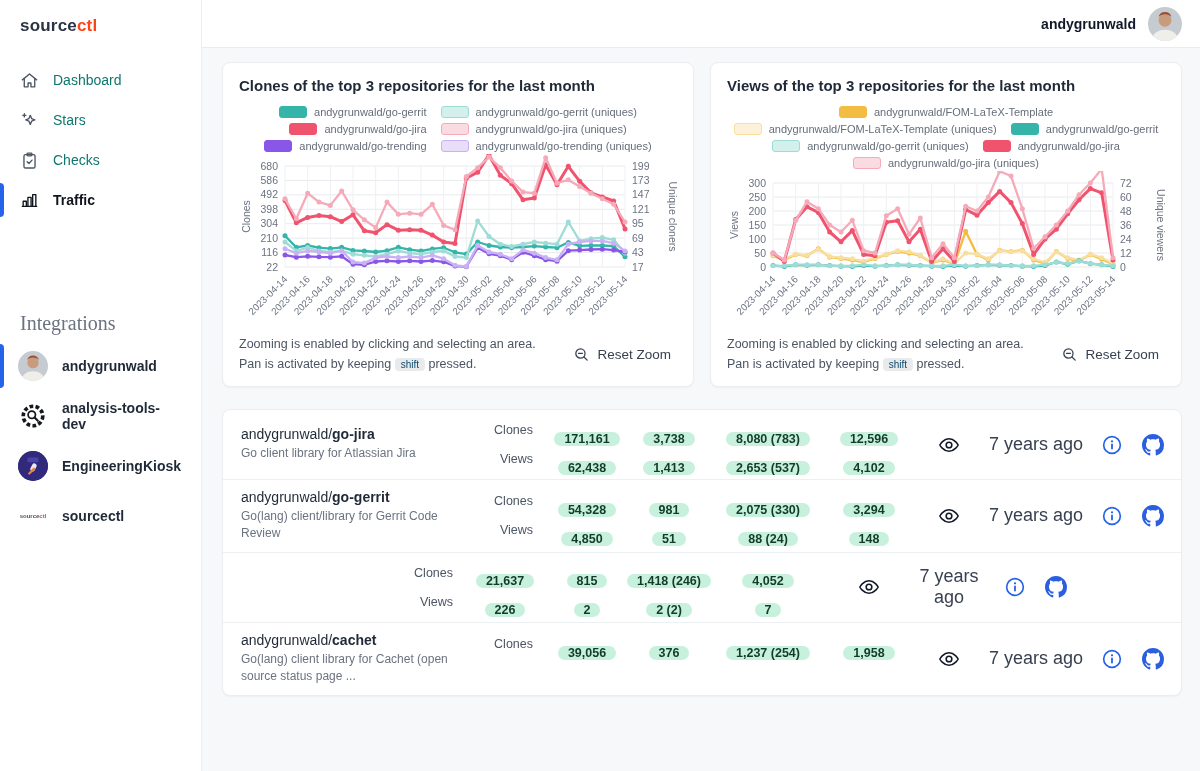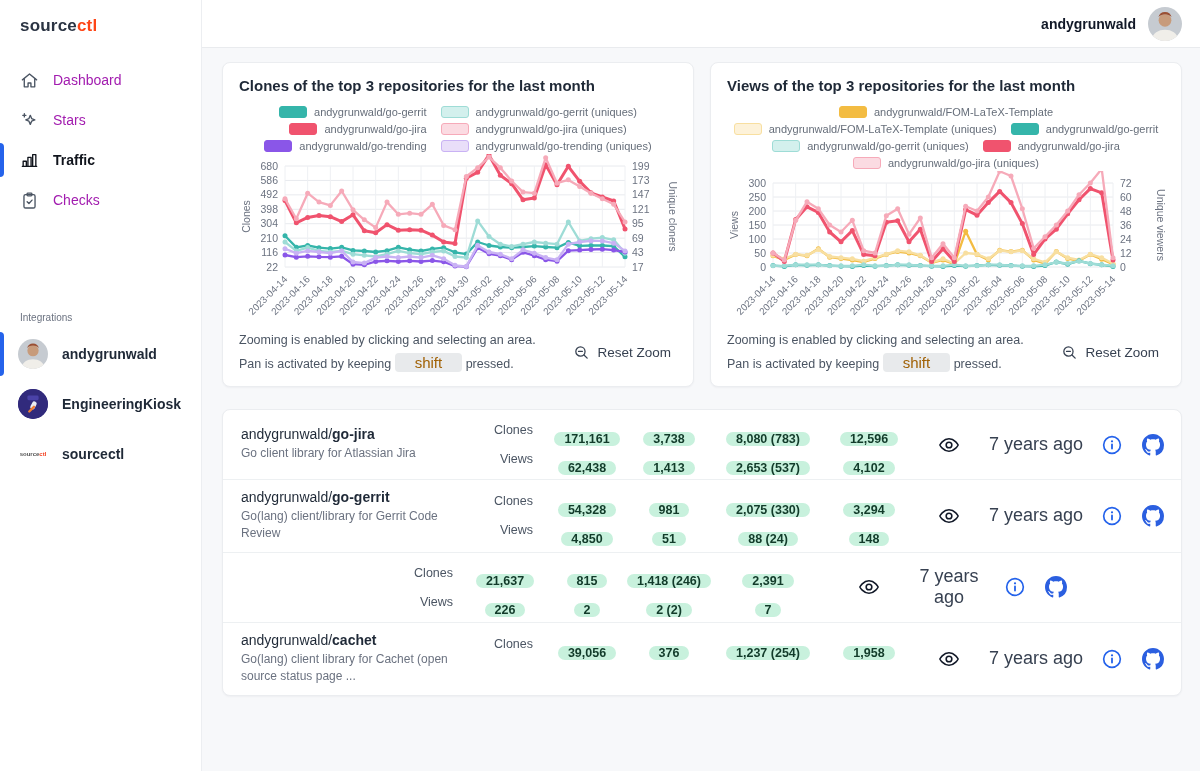--- a/index.html
+++ b/index.html
@@ -7,28 +7,28 @@
     font-family:"Liberation Sans","DejaVu Sans",sans-serif; color:#1f2937; }
   .app { display:flex; width:1200px; height:771px; }
 
   
   .sidebar { width:202px; background:#fff; border-right:1px solid #eceef1; flex:none;
     display:flex; flex-direction:column; }
   .logo { padding:16px 20px 14px; font-size:17px; font-weight:700; letter-spacing:.2px; }
   .logo .p1 { color:#2b3443; } .logo .p2 { color:#fe4516; }
   .nav { margin-top:10px; }
   .nav-item { position:relative; display:flex; align-items:center; gap:14px;
-    padding:10px 20px; height:40px; cursor:pointer; color:#a21caf; font-size:14px; font-weight:500; }
+    padding:10px 20px; height:40px; cursor:pointer; color:#0f766e; font-size:14px; font-weight:500; }
   .nav-item svg { width:19px; height:19px; stroke:#4b5563; fill:none; stroke-width:1.7;
     stroke-linecap:round; stroke-linejoin:round; flex:none; }
   .nav-item.active { color:#10141c; font-weight:700; }
   .nav-item.active svg { stroke:#10141c; }
   .active-bar { position:absolute; left:0; top:3px; bottom:3px; width:4px;
     background:#2563eb; border-radius:0 4px 4px 0; }
-  .int-label { padding:28px 20px 6px; margin-top:64px; color:#6b7280; font-size:10px; }
+  .int-label { padding:28px 20px 6px; margin-top:64px; color:#6b7280; font-size:20px;font-family:Liberation Serif, serif; }
   .int-item { position:relative; display:flex; align-items:center; gap:14px;
     padding:10px 18px; height:50px; cursor:pointer; font-size:14px; font-weight:600; color:#1f2937; }
   .int-avatar { width:30px; height:30px; border-radius:50%; overflow:hidden; flex:none;
     display:flex; align-items:center; justify-content:center; }
   .mini-word { font-size:6px; font-weight:700; letter-spacing:0; color:#555; white-space:nowrap; }
   .mini-word b { color:#f43f1e; }
 
   
   .main { flex:1; display:flex; flex-direction:column; min-width:0; }
   .topbar { height:48px; background:#fff; border-bottom:1px solid #e9ebee; flex:none;
@@ -43,21 +43,21 @@
   .chart-card { flex:1; height:325px; background:#fff; border:1px solid #ebedf0; border-radius:8px;
     box-shadow:0 1px 2px rgba(16,24,40,.04); padding:14px 16px 12px; display:flex; flex-direction:column; min-width:0; }
   .chart-title { font-size:15px; font-weight:700; color:#1f2937; }
   .legend { display:flex; flex-wrap:wrap; justify-content:center; column-gap:14px; row-gap:5px;
     margin:12px 4px 2px; }
   .legend-item { display:flex; align-items:center; gap:7px; font-size:11px; color:#666e7a; cursor:pointer; }
   .legend-swatch { width:28px; height:12px; border-radius:3px; flex:none; }
   .chart-plot { flex:1; min-height:0; position:relative; }
   .chart-foot { margin-top:auto; display:flex; align-items:center; justify-content:space-between; gap:10px; padding-top:4px; }
   .hint { font-size:12.5px; color:#4b5563; line-height:1.55; max-width:320px; }
-  .hint kbd { background:#e8eaec; border-radius:4px; padding:1px 20px; font-family:inherit; font-size:15px; color:#a16207; }
+  .hint kbd { background:#e8eaec; border-radius:4px; padding:1px 6px; font-family:inherit; font-size:10px; color:#0c4a6e; }
   .reset-btn { display:flex; align-items:center; gap:7px; font-size:13.5px; color:#374151; cursor:pointer; white-space:nowrap; padding-right:6px; }
   .reset-btn svg { width:17px; height:17px; stroke:#374151; fill:none; stroke-width:1.8; stroke-linecap:round; }
 
   
   .table-card { margin-top:22px; background:#fff; border:1px solid #ebedf0; border-radius:8px;
     box-shadow:0 1px 2px rgba(16,24,40,.04); overflow:hidden; }
   .tgrid { display:grid; grid-template-columns:minmax(0,1fr) 80px 84px 80px 118px 84px 76px 98px 96px; align-items:center; }
   .thead { background:#f8f9fb; border-bottom:1px solid #e9ecef; min-height:50px;
     font-size:10.5px; font-weight:700; letter-spacing:.5px; color:#64748b; text-transform:uppercase; }
   .thead .hc { text-align:center; padding:8px 4px; line-height:1.5; }
@@ -97,53 +97,64 @@
           </svg>
         <span>Dashboard</span>
       </div>
       <div class="nav-item">
         <svg viewBox="0 0 24 24">
             <path d="M13 5.5l1.7 4 4 1.7-4 1.7-1.7 4-1.7-4-4-1.7 4-1.7z"></path>
             <path d="M5.5 3.5v4M3.5 5.5h4"></path>
           </svg>
         <span>Stars</span>
       </div>
+      <div class="nav-item">
+        <svg viewBox="0 0 24 24">
+            <rect x="5" y="4.5" width="14" height="17" rx="2"></rect>
+            <rect x="9" y="2.6" width="6" height="3.6" rx="1"></rect>
+            <path d="M9 13.5l2.3 2.3 3.9-4.3"></path>
+          </svg>
+        <span>Checks</span>
+      </div>
       <div class="nav-item active">
         <span class="active-bar"></span>
         <svg viewBox="0 0 24 24">
             <path d="M4 19.5V13h4v6.5"></path>
             <path d="M10 19.5V8h4v11.5"></path>
             <path d="M16 19.5V4.5h4v15"></path>
             <path d="M3 19.5h18"></path>
           </svg>
         <span>Traffic</span>
-      </div>
-      <div class="nav-item">
-        <svg viewBox="0 0 24 24">
-            <rect x="5" y="4.5" width="14" height="17" rx="2"></rect>
-            <rect x="9" y="2.6" width="6" height="3.6" rx="1"></rect>
-            <path d="M9 13.5l2.3 2.3 3.9-4.3"></path>
-          </svg>
-        <span>Checks</span>
       </div>
     </nav>
 
     <div class="int-label">Integrations</div>
 
     <div class="int-item">
       <span class="active-bar"></span>
       <span class="int-avatar">
         <svg viewBox="0 0 32 32" width="30" height="30">
           <rect width="32" height="32" fill="#c6cbd1"></rect>
             <circle cx="16" cy="12.5" r="6" fill="#c79b7b"></circle>
           <path d="M9.8 9.5a6.4 6.4 0 0 1 12.4 0c-2-1.8-4-2.6-6.2-2.6s-4.2.8-6.2 2.6z" fill="#9a4f33"></path>
           <path d="M3 32c1.2-7.5 7-10.5 13-10.5S27.8 24.5 29 32z" fill="#f0eee9"></path>
         </svg>
       </span>
       <span>andygrunwald</span>
+    </div>
+    <div class="int-item">
+      <span class="int-avatar">
+        <svg viewBox="0 0 32 32" width="28" height="28">
+          <circle cx="16" cy="16" r="11" fill="none" stroke="#15181d" stroke-width="4.5" stroke-dasharray="4.2 2.6"></circle>
+          <circle cx="16" cy="16" r="9" fill="#fff"></circle>
+          <circle cx="14.6" cy="14.6" r="4.2" fill="none" stroke="#15181d" stroke-width="2"></circle>
+          <path d="M17.8 17.8 21.5 21.5" stroke="#15181d" stroke-width="2.4" stroke-linecap="round"></path>
+        </svg>
+      </span>
+      <span>analysis-tools-dev</span>
     </div>
     <div class="int-item">
       <span class="int-avatar" style="background:#312a7c;">
         <svg viewBox="0 0 32 32" width="30" height="30">
           <circle cx="16" cy="16" r="16" fill="#312a7c"></circle>
           <rect x="10" y="7" width="12" height="5" rx="1.5" fill="#4a42a8"></rect>
           <rect x="14" y="13" width="5" height="9" rx="2.5" fill="#e8ebf2" transform="rotate(28 16.5 17.5)"></rect>
           <path d="M12 24l5-5" stroke="#f07d32" stroke-width="2.5" stroke-linecap="round"></path>
         </svg>
       </span>
@@ -929,21 +940,21 @@
               <div class="stack">
                 <span>
                   <span class="pill">1,418 (246)</span>
                 </span>
                 <span>
                   <span class="pill">2 (2)</span>
                 </span>
               </div>
               <div class="stack">
                 <span>
-                  <span class="pill">2,391</span>
+                  <span class="pill">4,052</span>
                 </span>
                 <span>
                   <span class="pill">7</span>
                 </span>
               </div>
               <div class="cell-center icon-btn" style="justify-content: center;">
                 <svg width="22" height="22" viewBox="0 0 24 24" fill="none" stroke="#111827" stroke-width="1.7" stroke-linecap="round" stroke-linejoin="round">
                   <path d="M2 12s3.6-6.8 10-6.8S22 12 22 12s-3.6 6.8-10 6.8S2 12 2 12z"></path>
                   <circle cx="12" cy="12" r="3.1"></circle>
                 </svg>

